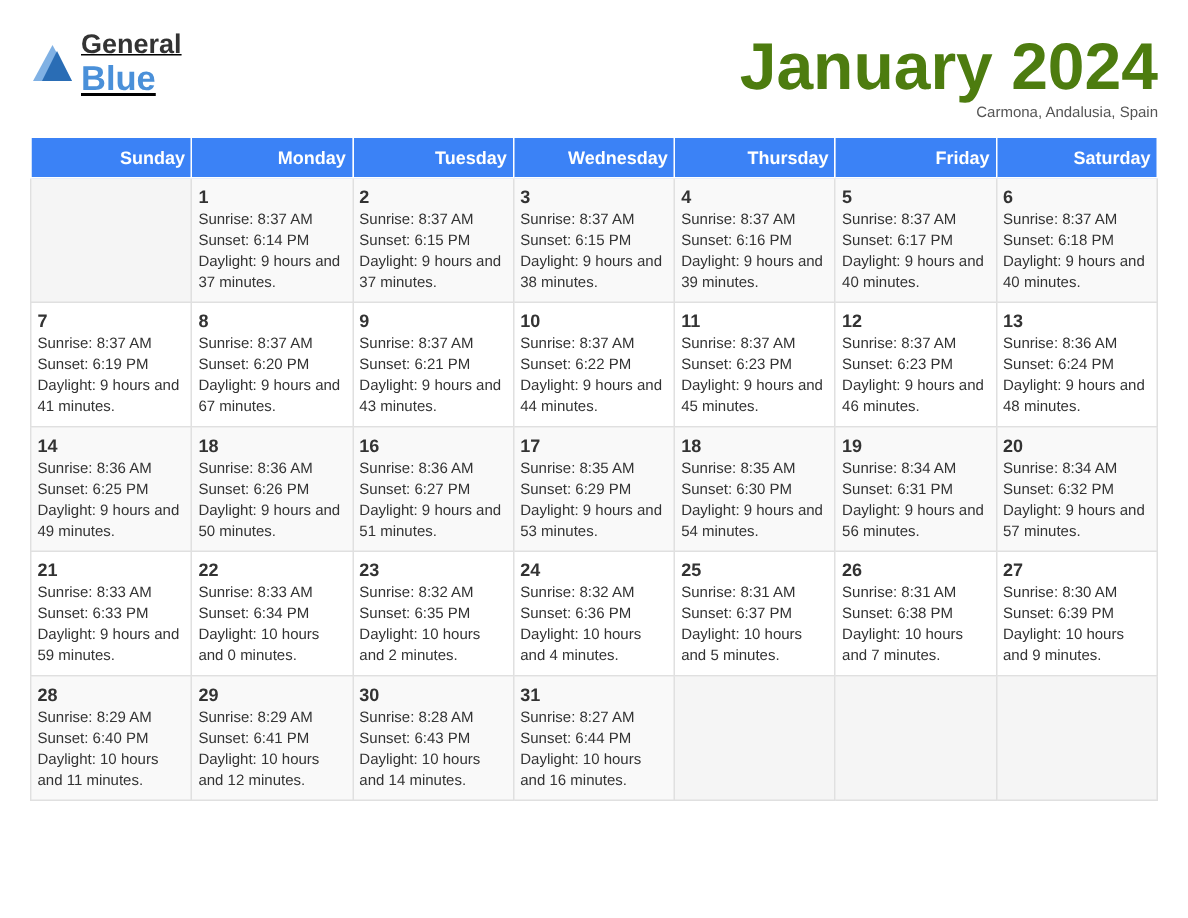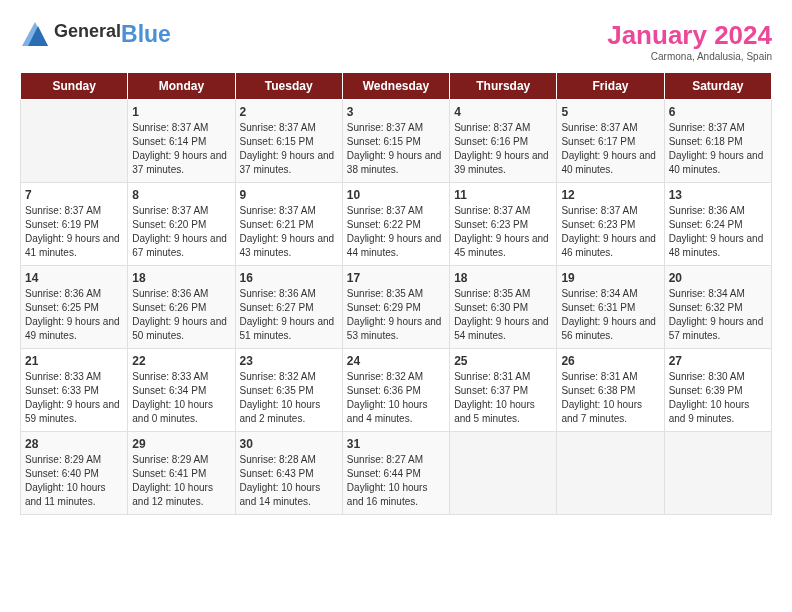--- a/index.html
+++ b/index.html
@@ -15,62 +15,63 @@
       justify-content: space-between;
       align-items: flex-start;
       margin-bottom: 10px;
     }
     .logo {
       display: flex;
       align-items: center;
     }
     .logo-text {
       display: flex;
-      flex-direction: row;
+      flex-direction: column;
       line-height: 1.1;
+      text-decoration: underline;
     }
     .logo-general {
       font-size: 18px;
       font-weight: bold;
       color: #333;
     }
     .logo-blue {
       font-size: 23px;
       font-weight: bold;
       color: #4a90d9;
     }
     .logo-icon {
       width: 30px;
       height: 30px;
       margin-right: 4px;
     }
     .title-block {
       text-align: right;
     }
     .month-year {
-      font-size: 26px;
-      font-weight: bold;
-      color: #ec4899;
+      font-size: 44px;
+      font-weight: bold;
+      color: #4d7c0f;
     }
     .location {
       font-size: 10px;
       color: #555;
     }
     table {
       width: 100%;
       border-collapse: collapse;
       table-layout: fixed;
     }
     thead th {
-      background-color: #7f1d1d;
+      background-color: #3b82f6;
       color: #fff;
       font-size: 12px;
       font-weight: bold;
       padding: 6px 4px;
-      text-align: center;
+      text-align: right;
       border: 1px solid #fff;
     }
     tbody tr {
       border-bottom: 1px solid #ddd;
     }
     tbody td {
       vertical-align: top;
       padding: 5px 4px;
       font-size: 10.5px;
       color: #333;

